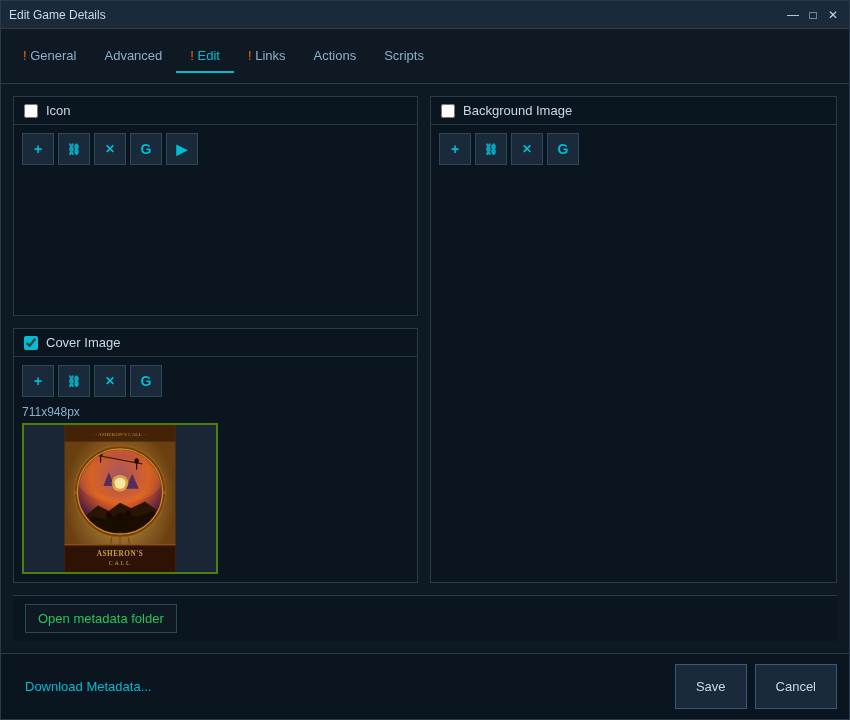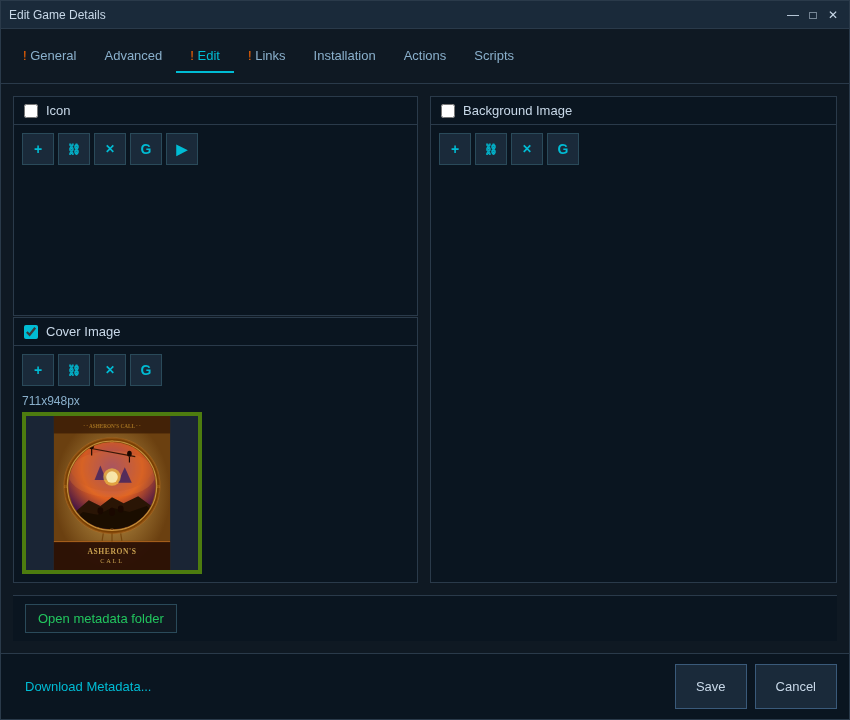--- a/index.html
+++ b/index.html
@@ -148,24 +148,24 @@
       align-items: flex-start;
       padding: 0 8px 8px 8px;
       overflow: hidden;
     }
     .image-size-label {
       color: #8ab0cc;
       font-size: 12px;
       margin-bottom: 4px;
     }
     .cover-image {
-      width: 180px;
+      width: 196px;
       height: 265px;
       background: #1a2535;
-      border: 4px solid #4d7c0f;
+      border: 2px solid #4d7c0f;
       overflow: hidden;
       position: relative;
     }
 
     
     .cover-art {
       width: 100%;
       height: 100%;
     }
 
@@ -229,29 +229,28 @@
       <button class="title-btn">□</button>
       <button class="title-btn close">✕</button>
     </div>
   </div>
 
   <div class="tab-bar">
     <div class="tab exclaim">General</div>
     <div class="tab">Advanced</div>
     <div class="tab active exclaim">Edit</div>
     <div class="tab exclaim">Links</div>
-    <div class="tab">Installation</div>
     <div class="tab">Actions</div>
     <div class="tab">Scripts</div>
   </div>
 
   <div class="content">
     <div class="panels-row">
 
-      <div style="display:flex; flex-direction:column; flex:1; gap:1px; overflow:hidden;">
+      <div style="display:flex; flex-direction:column; flex:1; gap:12px; overflow:hidden;">
 
         <div class="panel" style="flex: 0 0 auto; height: 220px;">
           <div class="panel-header">
             <input type="checkbox" class="panel-checkbox" style="">
             <span class="panel-header-title">Icon</span>
           </div>
           <div class="toolbar">
             <button class="tool-btn" title="Add">+</button>
             <button class="tool-btn" title="Link" style="font-size:11px;">⛓</button>
             <button class="tool-btn" title="Delete" style="font-size:12px;">✕</button>

